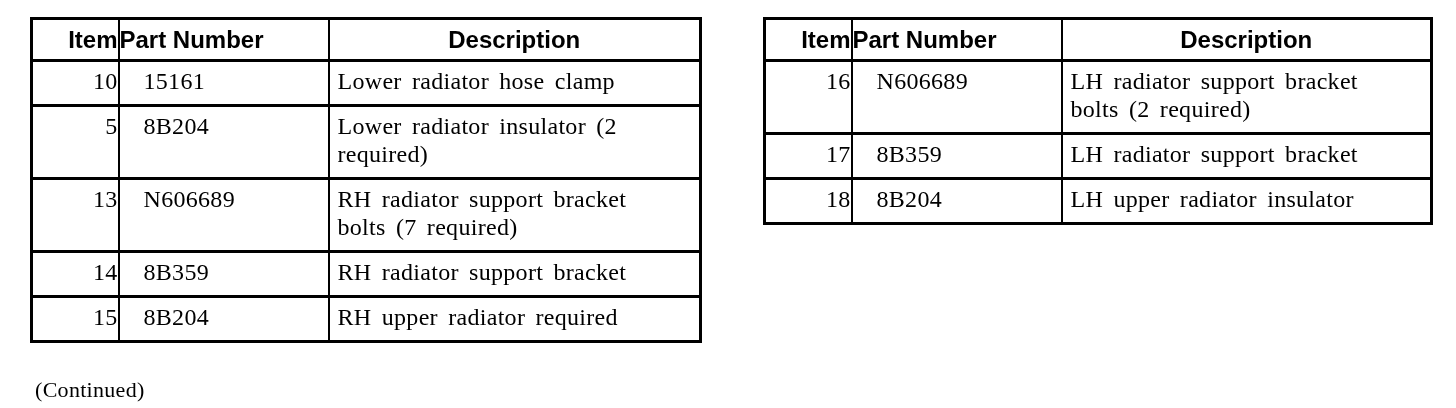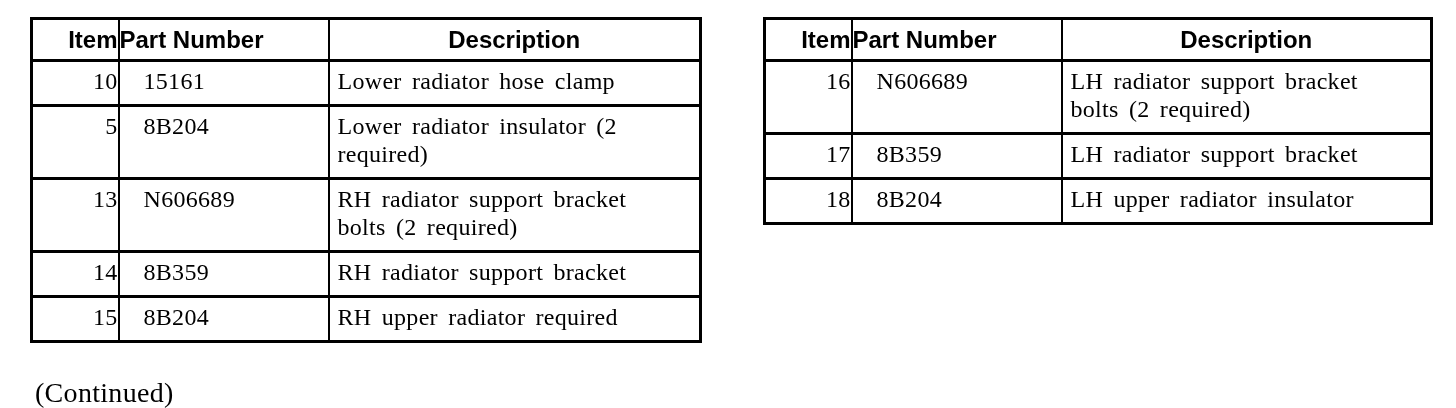--- a/index.html
+++ b/index.html
@@ -58,21 +58,21 @@
 
   td.c-item { text-align: right; }
   td.c-part { text-align: left; padding-left: 24px; }
   td.c-desc { text-align: left; padding-left: 8px; padding-right: 18px; }
 
   .continued-note {
     position: absolute;
     left: 35px;
     top: 377px;
     font-family: "Liberation Serif", serif;
-    font-size: 28px;
+    font-size: 22px;
     color: #000000;
     letter-spacing: 0.3px;
   }
 </style>
 </head>
 <body>
 
 <div class="page">
 
   <table class="parts-table" id="table-left">
@@ -98,21 +98,21 @@
   <tr>
     <td class="c-item">5</td>
     <td class="c-part">8B204</td>
     <td class="c-desc">Lower radiator insulator (2 required)</td>
   </tr>
 
 
   <tr>
     <td class="c-item">13</td>
     <td class="c-part">N606689</td>
-    <td class="c-desc">RH radiator support bracket bolts (2 required)</td>
+    <td class="c-desc">RH radiator support bracket bolts (7 required)</td>
   </tr>
 
   <tr>
     <td class="c-item">14</td>
     <td class="c-part">8B359</td>
     <td class="c-desc">RH radiator support bracket</td>
   </tr>
 
   <tr>
     <td class="c-item">15</td>

